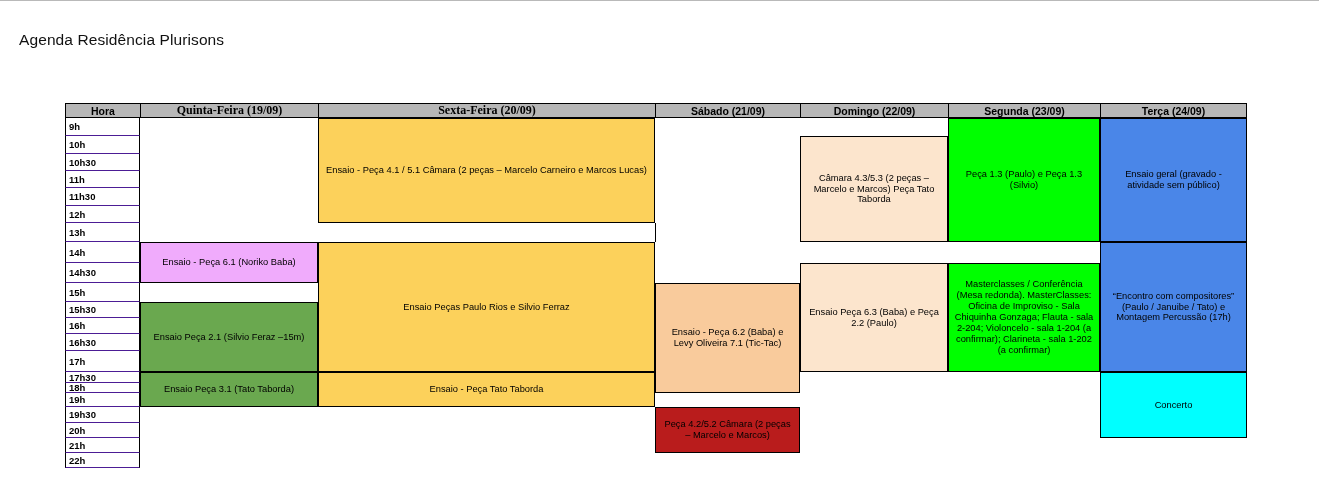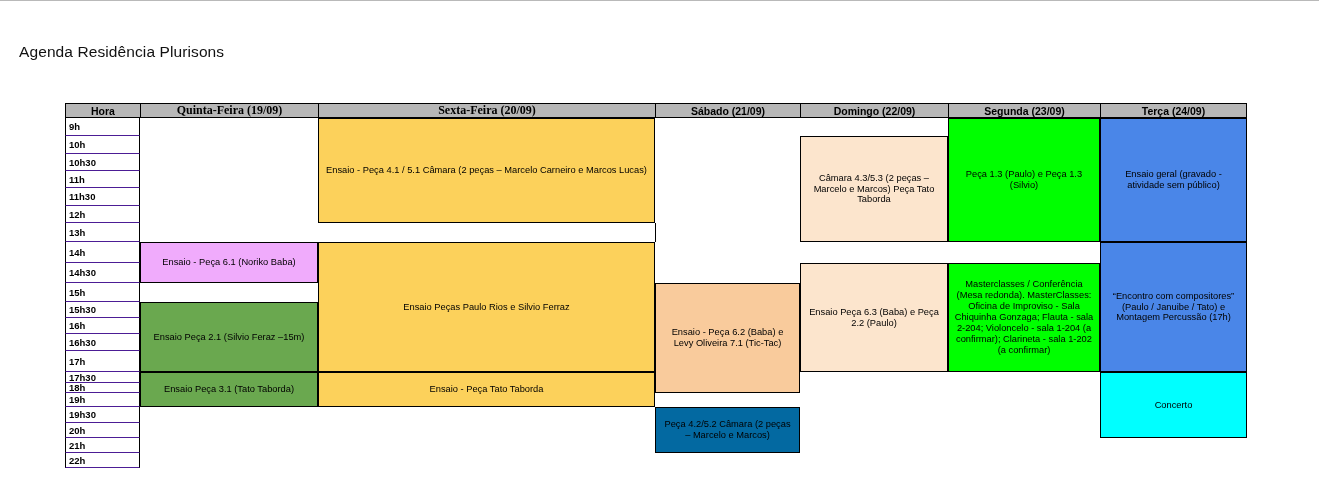--- a/index.html
+++ b/index.html
@@ -2,21 +2,21 @@
 <html><head>
 <meta charset="utf-8">
 <style>
   html,body { margin:0; padding:0; }
   body {
     width:1319px; height:495px; background:#ffffff; position:relative;
     font-family:"Liberation Sans", sans-serif; overflow:hidden;
   }
   .top-line { position:absolute; top:0; left:0; width:100%; height:1px; background:#b9b9b9; }
   .title {
-    position:absolute; left:19px; top:43px; font-size:15.5px; color:#111;
+    position:absolute; left:19px; top:31px; font-size:15.5px; color:#111;
     letter-spacing:0.1px;
   }
   .agenda {
     position:absolute; left:65px; top:103px;
     display:grid;
     grid-template-columns:75px 178px 337px 145px 148px 152px 147px;
     grid-template-rows:15px 18px 18px 17px 17px 18px 17px 19px 21px 20px 19px 16px 16px 17px 21px 11px 10px 14px 16px 15px 15px 15px;
   }
   .hdr {
     background:#b7b7b7; border:1px solid #000; border-right:none;
@@ -77,21 +77,21 @@
     <div class="time-cell" style="grid-row: 20;">20h</div>
     <div class="time-cell" style="grid-row: 21;">21h</div>
     <div class="time-cell" style="grid-row: 22;">22h</div>
     <div class="event" style="grid-area: 9 / 2 / span 2; background: #f0abfc;">Ensaio - Peça 6.1 (Noriko Baba)</div>
     <div class="event" style="grid-area: 12 / 2 / span 4; background: rgb(106, 168, 79);">Ensaio Peça 2.1 (Silvio Feraz –15m)</div>
     <div class="event" style="grid-area: 16 / 2 / span 3; background: rgb(106, 168, 79);">Ensaio Peça 3.1 (Tato Taborda)</div>
     <div class="event" style="grid-area: 2 / 3 / span 6; background: rgb(252, 209, 91);">Ensaio - Peça 4.1 / 5.1 Câmara (2 peças – Marcelo Carneiro e Marcos Lucas)</div>
     <div class="event" style="grid-area: 9 / 3 / span 7; background: rgb(252, 209, 91);">Ensaio Peças Paulo Rios e Silvio Ferraz</div>
     <div class="event" style="grid-area: 16 / 3 / span 3; background: rgb(252, 209, 91);">Ensaio - Peça Tato Taborda</div>
     <div class="event" style="grid-area: 11 / 4 / span 7; background: rgb(249, 203, 156);">Ensaio - Peça 6.2 (Baba) e Levy Oliveira 7.1 (Tic-Tac)</div>
-    <div class="event" style="grid-area: 19 / 4 / span 3; background: #0369a1;">Peça 4.2/5.2 Câmara (2 peças – Marcelo e Marcos)</div>
+    <div class="event" style="grid-area: 19 / 4 / span 3; background: #b91c1c;">Peça 4.2/5.2 Câmara (2 peças – Marcelo e Marcos)</div>
     <div class="event" style="grid-area: 3 / 5 / span 6; background: rgb(252, 229, 205);">Câmara 4.3/5.3 (2 peças – Marcelo e Marcos) Peça Tato Taborda</div>
     <div class="event" style="grid-area: 10 / 5 / span 6; background: rgb(252, 229, 205);">Ensaio Peça 6.3 (Baba) e Peça 2.2 (Paulo)</div>
     <div class="event" style="grid-area: 2 / 6 / span 7; background: rgb(0, 255, 0);">Peça 1.3 (Paulo) e Peça 1.3 (Silvio)</div>
     <div class="event" style="grid-area: 10 / 6 / span 6; background: rgb(0, 255, 0);">Masterclasses / Conferência (Mesa redonda). MasterClasses: Oficina de Improviso - Sala Chiquinha Gonzaga; Flauta - sala 2-204; Violoncelo - sala 1-204 (a confirmar); Clarineta - sala 1-202 (a confirmar)</div>
     <div class="event" style="grid-area: 2 / 7 / span 7; background: rgb(74, 134, 232);">Ensaio geral (gravado - atividade sem público)</div>
     <div class="event" style="grid-area: 9 / 7 / span 7; background: rgb(74, 134, 232);">“Encontro com compositores” (Paulo / Januibe / Tato) e Montagem Percussão (17h)</div>
     <div class="event" style="grid-area: 16 / 7 / span 5; background: rgb(0, 255, 255);">Concerto</div>
     <div class="vline" style="grid-area: 8 / 4;"></div>
   </div>
 

